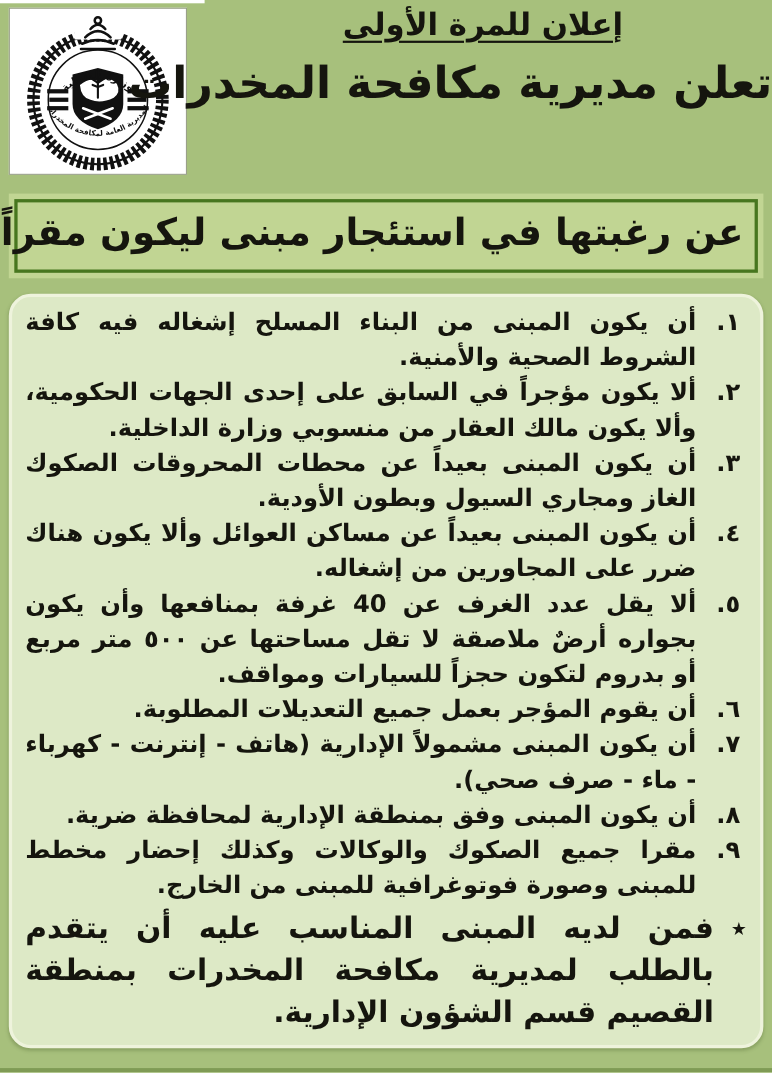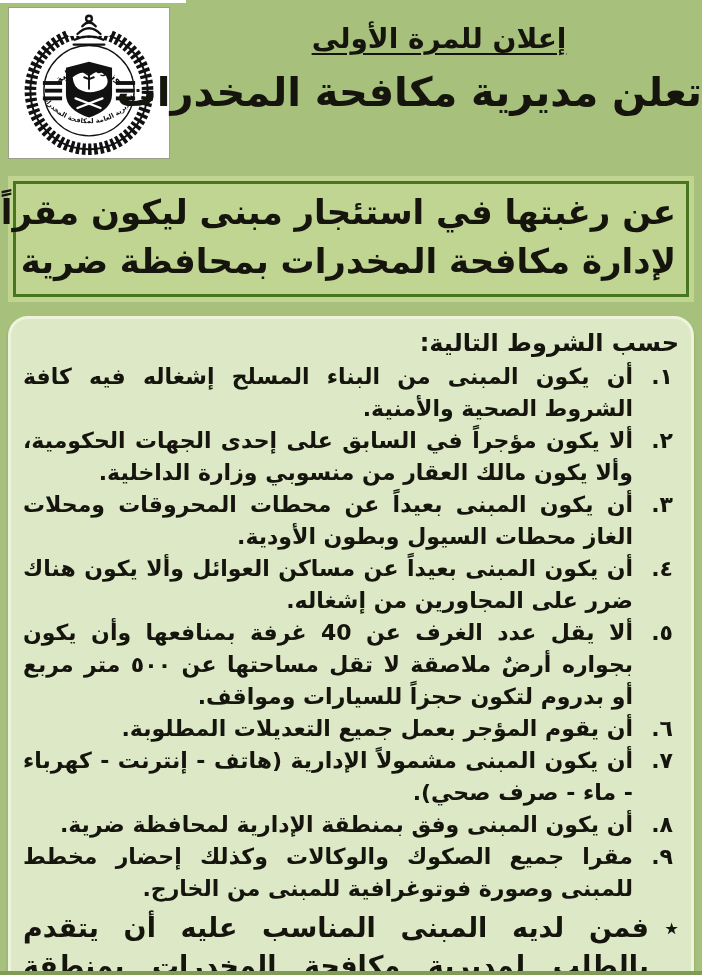--- a/index.html
+++ b/index.html
@@ -25,21 +25,21 @@
   .scan-sliver{position:absolute;top:0;left:0;width:186px;height:3px;background:#ffffff;}
   
   .header{position:relative;height:176px;}
   .logo-box{
     position:absolute;top:7px;left:8px;width:162px;height:152px;
     background:#ffffff;border:1px solid #9aa089;
     display:flex;align-items:center;justify-content:center;
   }
   .logo-box svg{width:156px;height:146px;}
   .header-text{
-    position:absolute;top:22px;right:0;left:176px;
+    position:absolute;top:6px;right:0;left:176px;
     text-align:center;
   }
   .first-time{
     display:inline-block;
     font-size:28px;line-height:34px;
     text-decoration:underline;
     text-underline-offset:5px;
     text-decoration-thickness:2px;
     margin-bottom:8px;
   }
@@ -148,41 +148,39 @@
 
   <div class="header-text">
     <span class="first-time">إعلان للمرة الأولى</span>
     <div class="org-line">تعلن مديرية مكافحة المخدرات</div>
   </div>
 </div>
 
 <div class="notice-outer">
   <div class="notice-inner">
     <div class="notice-line">عن رغبتها في استئجار مبنى ليكون مقراً</div>
-    <div class="notice-line">لإدارة مكافحة المخدرات بمحافظة ضرية</div>
   </div>
 </div>
 
 <div class="panel">
-  <div class="cond-heading">حسب الشروط التالية:</div>
 
   <div>
   <div class="cond-item">
     <span class="cond-num">١.</span>
     <span class="cond-text">أن يكون المبنى من البناء المسلح إشغاله فيه كافة الشروط الصحية والأمنية.</span>
   </div>
 
   <div class="cond-item">
     <span class="cond-num">٢.</span>
     <span class="cond-text">ألا يكون مؤجراً في السابق على إحدى الجهات الحكومية، وألا يكون مالك العقار من منسوبي وزارة الداخلية.</span>
   </div>
 
   <div class="cond-item">
     <span class="cond-num">٣.</span>
-    <span class="cond-text">أن يكون المبنى بعيداً عن محطات المحروقات ومحلات الغاز محطات السيول وبطون الأودية.</span>
+    <span class="cond-text">أن يكون المبنى بعيداً عن محطات المحروقات الصكوك الغاز ومجاري السيول وبطون الأودية.</span>
   </div>
 
   <div class="cond-item">
     <span class="cond-num">٤.</span>
     <span class="cond-text">أن يكون المبنى بعيداً عن مساكن العوائل وألا يكون هناك ضرر على المجاورين من إشغاله.</span>
   </div>
 
   <div class="cond-item">
     <span class="cond-num">٥.</span>
     <span class="cond-text">ألا يقل عدد الغرف عن 40 غرفة بمنافعها وأن يكون بجواره أرضٌ ملاصقة لا تقل مساحتها عن ٥٠٠ متر مربع أو بدروم لتكون حجزاً للسيارات ومواقف.</span>

